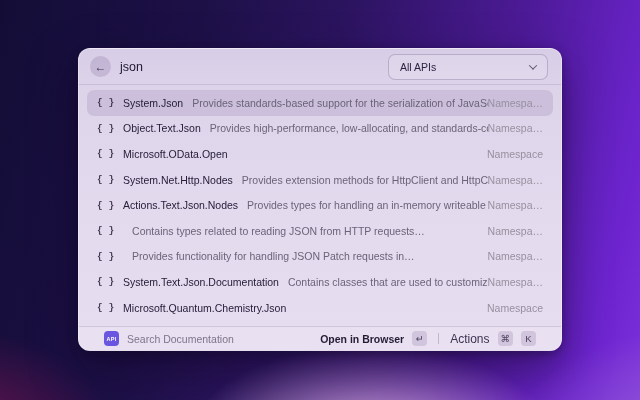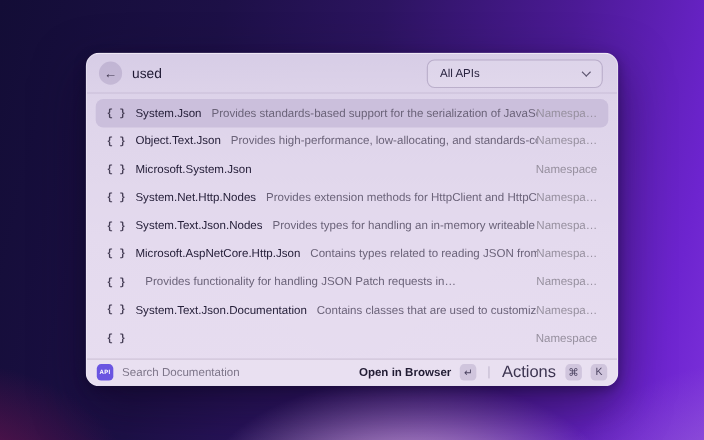--- a/index.html
+++ b/index.html
@@ -51,49 +51,49 @@
   .row.selected { background:#cbbfdc; }
   .row-icon {
     font-family:"Liberation Mono", monospace; font-size:9.5px; font-weight:700;
     color:#453d55; margin-right:9px; flex:0 0 auto;
   }
   .row-name { font-weight:400; color:#26203a; white-space:nowrap; flex:0 0 auto; }
   .row-desc { margin-left:9px; color:#6b6379; white-space:nowrap; overflow:hidden; flex:1 1 auto; min-width:0; }
   .row-kind { color:#97909f; white-space:nowrap; flex:0 0 auto; }
   .footer {
     height:24px; flex:0 0 24px; display:flex; align-items:center;
-    padding:0 9px; border-top:1px solid rgba(55,35,80,0.14);
+    padding:0 25px; border-top:1px solid rgba(55,35,80,0.14);
     background:rgba(236,227,242,0.5);
   }
   .app-icon {
     width:15px; height:15px; border-radius:4px; background:#6a55e1;
     color:#fff; font-size:5.5px; font-weight:700; letter-spacing:0.3px;
     display:flex; align-items:center; justify-content:center;
   }
   .footer-label { margin-left:8px; font-size:10.5px; color:#7d7589; }
   .footer-right { margin-left:auto; display:flex; align-items:center; gap:8px; }
   .action-primary { font-size:10.5px; font-weight:700; color:#221c34; }
-  .action-secondary { font-size:15px; color:#3c3450; }
+  .action-secondary { font-size:12px; color:#3c3450; }
   .keycap {
     min-width:15px; height:15px; padding:0 3px; border-radius:4px;
     background:rgba(110,90,145,0.20); color:#4a4260; font-size:9.5px;
     display:flex; align-items:center; justify-content:center;
   }
   .vdivider { width:1px; height:11px; background:rgba(60,40,85,0.22); margin:0 3px; }
 </style>
 </head>
 <body>
 
 <div class="window">
 
   <div class="header">
     <div class="back-btn">
       <span>←</span>
     </div>
-    <div class="query">used</div>
+    <div class="query">json</div>
     <div class="dropdown">
       <span>All APIs</span>
       <span class="chevron"></span>
     </div>
   </div>
 
   <div class="list">
       <div class="row selected">
       <span class="row-icon">{ }</span>
       <span class="row-name">System.Json</span>
@@ -101,55 +101,55 @@
       <span class="row-kind">Namespa…</span>
     </div>
       <div class="row">
       <span class="row-icon">{ }</span>
       <span class="row-name">Object.Text.Json</span>
       <span class="row-desc">Provides high-performance, low-allocating, and standards-compliant capab…</span>
       <span class="row-kind">Namespa…</span>
     </div>
       <div class="row">
       <span class="row-icon">{ }</span>
-      <span class="row-name">Microsoft.System.Json</span>
+      <span class="row-name">Microsoft.OData.Open</span>
       <span class="row-desc"></span>
       <span class="row-kind">Namespace</span>
     </div>
       <div class="row">
       <span class="row-icon">{ }</span>
       <span class="row-name">System.Net.Http.Nodes</span>
       <span class="row-desc">Provides extension methods for HttpClient and HttpContent that perfor…</span>
       <span class="row-kind">Namespa…</span>
     </div>
       <div class="row">
       <span class="row-icon">{ }</span>
-      <span class="row-name">System.Text.Json.Nodes</span>
+      <span class="row-name">Actions.Text.Json.Nodes</span>
       <span class="row-desc">Provides types for handling an in-memory writeable document objec…</span>
       <span class="row-kind">Namespa…</span>
     </div>
       <div class="row">
       <span class="row-icon">{ }</span>
-      <span class="row-name">Microsoft.AspNetCore.Http.Json</span>
       <span class="row-desc">Contains types related to reading JSON from HTTP requests…</span>
       <span class="row-kind">Namespa…</span>
     </div>
       <div class="row">
       <span class="row-icon">{ }</span>
       <span class="row-desc">Provides functionality for handling JSON Patch requests in…</span>
       <span class="row-kind">Namespa…</span>
     </div>
       <div class="row">
       <span class="row-icon">{ }</span>
       <span class="row-name">System.Text.Json.Documentation</span>
       <span class="row-desc">Contains classes that are used to customize and extend seriali…</span>
       <span class="row-kind">Namespa…</span>
     </div>
       <div class="row">
       <span class="row-icon">{ }</span>
+      <span class="row-name">Microsoft.Quantum.Chemistry.Json</span>
       <span class="row-desc"></span>
       <span class="row-kind">Namespace</span>
     </div>
     </div>
 
   <div class="footer">
     <div class="app-icon">
       <span>API</span>
     </div>
     <div class="footer-label">Search Documentation</div>

